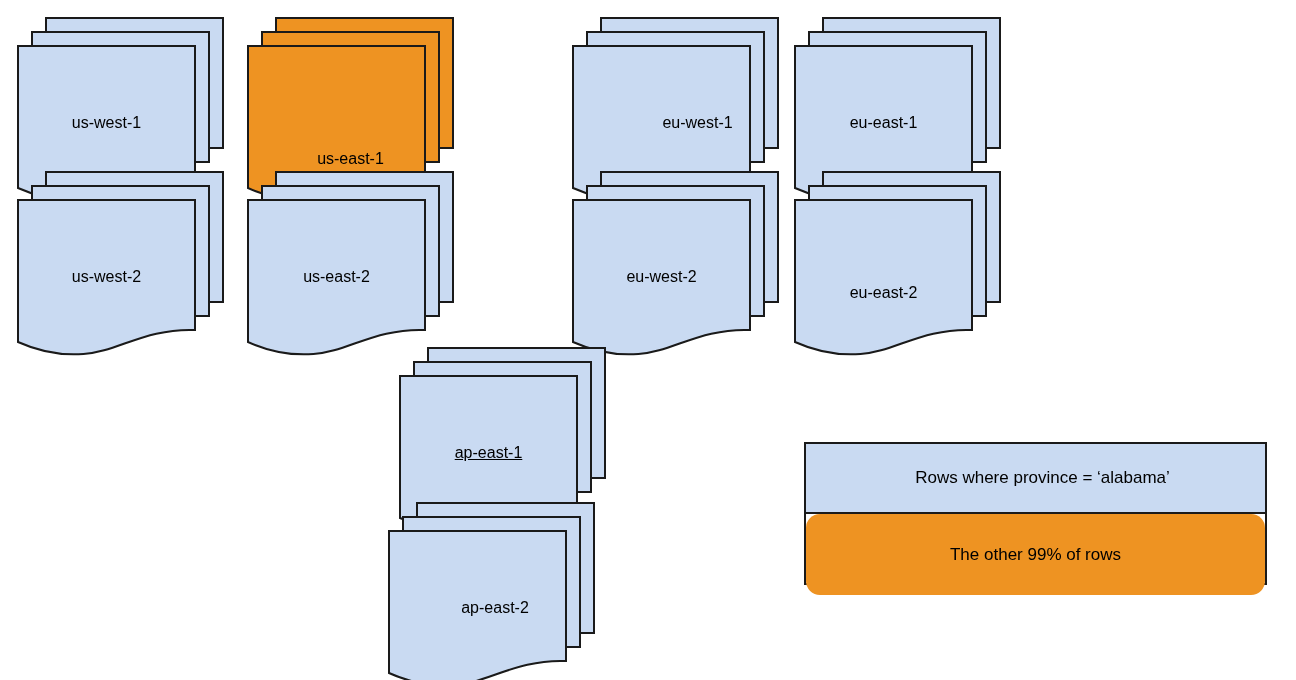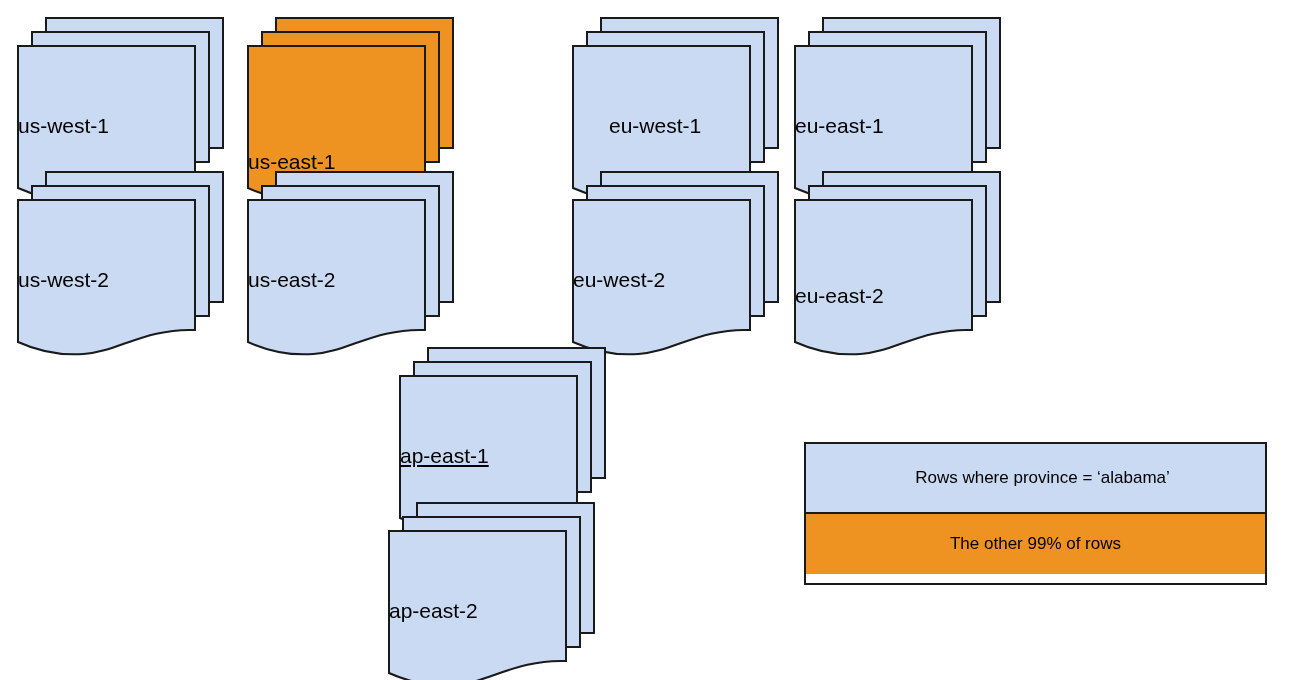--- a/index.html
+++ b/index.html
@@ -21,22 +21,22 @@
   }
   .stack {
     position: absolute;
   }
   .stack svg {
     display: block;
     overflow: visible;
   }
   .stack-label {
     position: absolute;
-    text-align: left;
-    font-size: 21px;
+    text-align: center;
+    font-size: 16px;
     color: #000000;
     font-family: "Liberation Sans", sans-serif;
     line-height: 1.1;
     white-space: nowrap;
     pointer-events: none;
   }
   .legend {
     position: absolute;
     border: 2px solid #1a1a1a;
     box-sizing: border-box;
@@ -138,18 +138,18 @@
           <path d="M 2 30 L 179 30 L 179 160 C 129.44 158, 101.12 182, 67.49 184 C 40.94 186, 19.7 180, 2 172 Z" fill="#c9daf2" stroke="#1a1a1a" stroke-width="2" stroke-linejoin="miter"></path>
         </svg>
         <div class="stack-label" style="left: 2px; top: 97.6px; width: 212px;">ap-east-2</div>
       </div>
     </div>
   <div id="legend-layer">
       <div class="legend" style="left: 804px; top: 442px; width: 463px; height: 143px;">
         <div class="legend-row top" style="background: rgb(201, 218, 242); height: 70px; padding-left: 14px;">
           <span>Rows where province = ‘alabama’</span>
         </div>
-        <div class="legend-row" style="background: rgb(238, 147, 34); height: 60px;">
+        <div class="legend-row" style="background: rgb(238, 147, 34); height: 81px; border-radius: 14px;">
           <span>The other 99% of rows</span>
         </div>
       </div>
     </div>
 </div>
 
 </body></html>

